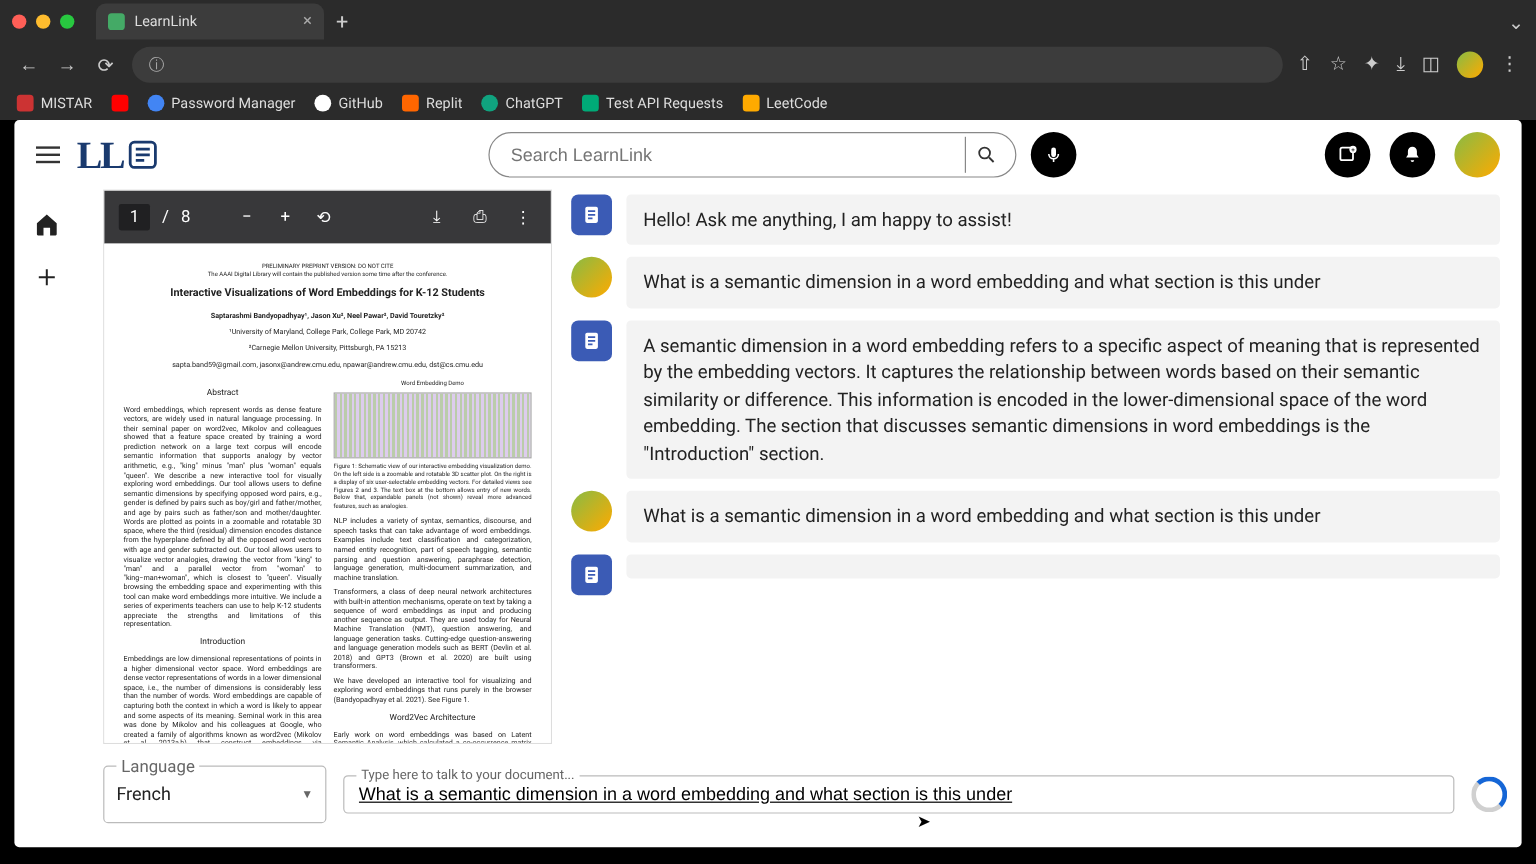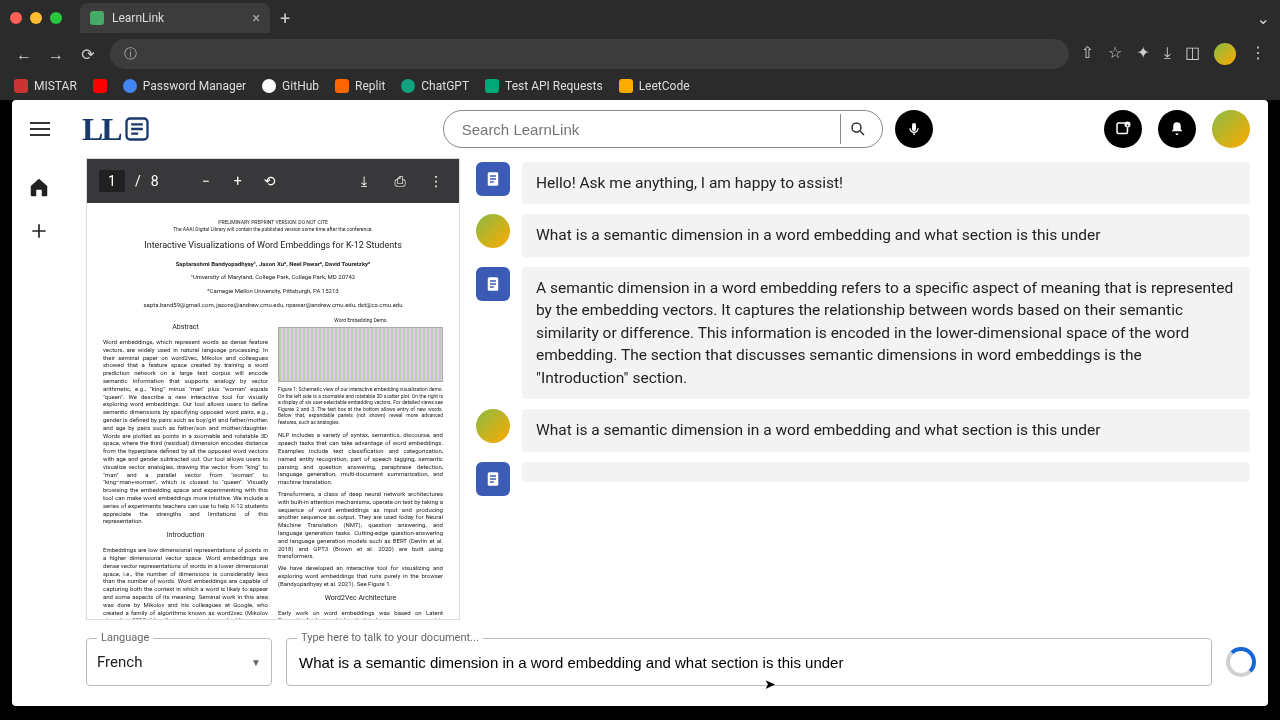--- a/index.html
+++ b/index.html
@@ -24,21 +24,21 @@
   .addr-actions { display:flex; gap:14px; color:#ccc; font-size:16px; }
   .ext-avatar { width:22px; height:22px; border-radius:50%; background:linear-gradient(135deg,#8b4,#fa0); }
 
   .bookmarks { height:28px; display:flex; align-items:center; gap:16px; padding:0 14px; font-size:12px; color:#ddd; }
   .bm { display:flex; align-items:center; gap:6px; }
   .bm-icon { width:14px; height:14px; border-radius:3px; display:inline-block; }
 
   
   .app { background:#fff; position:absolute; top:100px; left:12px; right:12px; bottom:14px; border-radius:4px; overflow:hidden; }
 
-  .app-header { height:58px; display:flex; align-items:center; padding:0 18px; gap:32px; }
+  .app-header { height:58px; display:flex; align-items:center; padding:0 18px; gap:14px; }
   .hamburger { display:flex; flex-direction:column; gap:4px; cursor:pointer; }
   .hamburger span { width:20px; height:2px; background:#333; }
   .logo { font-weight:900; font-size:32px; color:#1a3a6e; letter-spacing:-2px; font-family:Georgia,serif; display:flex; align-items:center; }
   .logo-icon { margin-left:2px; }
 
   .search-wrap { margin-left:260px; display:flex; align-items:center; }
   .search-box { width:440px; height:38px; border:1px solid #888; border-radius:22px; display:flex; align-items:center; padding:0 6px 0 18px; }
   .search-box input { border:none; outline:none; flex:1; font-size:15px; background:transparent; }
   .search-btn-in { width:36px; height:30px; border-left:1px solid #888; display:flex; align-items:center; justify-content:center; }
   .mic-btn { width:38px; height:38px; background:#000; border-radius:50%; display:flex; align-items:center; justify-content:center; margin-left:12px; color:#fff; }
@@ -51,42 +51,42 @@
   .left-rail { position:absolute; top:58px; left:0; width:54px; display:flex; flex-direction:column; align-items:center; gap:18px; padding-top:18px; }
   .rail-btn { font-size:20px; color:#222; cursor:pointer; }
 
   
   .pdf-pane { position:absolute; top:58px; left:74px; width:374px; bottom:86px; background:#fff; border:1px solid #ddd; display:flex; flex-direction:column; }
   .pdf-toolbar { height:44px; background:#38383a; color:#fff; display:flex; align-items:center; padding:0 12px; gap:10px; font-size:14px; }
   .pdf-pg { background:#202022; width:26px; height:22px; text-align:center; border-radius:2px; line-height:22px; }
   .pdf-tb-btn { cursor:pointer; width:22px; text-align:center; }
   .pdf-toolbar-right { margin-left:auto; display:flex; gap:14px; }
   .pdf-page { flex:1; background:#fff; padding:16px; overflow:hidden; font-size:6px; color:#222; line-height:1.3; }
-  .pdf-title { text-align:center; font-weight:normal; font-size:9px; margin:8px 0; }
+  .pdf-title { text-align:center; font-weight:bold; font-size:9px; margin:8px 0; }
   .pdf-sub { text-align:center; font-size:6px; margin-bottom:6px; }
   .pdf-cols { display:flex; gap:10px; margin-top:8px; }
   .pdf-col { flex:1; text-align:justify; }
   .pdf-heading { text-align:center; font-weight:normal; font-size:7px; margin:6px 0; }
   .pdf-fig { height:55px; background:repeating-linear-gradient(90deg,#bca,#bca 2px,#dce 2px,#dce 4px); margin:4px 0; border:1px solid #aaa; }
 
   
   .chat-pane { position:absolute; top:58px; left:458px; right:12px; bottom:86px; overflow:auto; padding:4px 6px; }
   .msg { display:flex; gap:12px; margin-bottom:10px; align-items:flex-start; }
   .msg-icon { width:34px; height:34px; border-radius:6px; flex-shrink:0; display:flex; align-items:center; justify-content:center; }
   .bot-icon { background:#3b5bb5; color:#fff; }
   .user-icon { border-radius:50%; background:linear-gradient(135deg,#8b4,#fa0); }
   .msg-body { background:#f3f3f3; border-radius:4px; padding:10px 14px; font-size:15.5px; color:#222; flex:1; line-height:1.45; }
 
   
   .bottom-row { position:absolute; left:74px; right:12px; bottom:14px; height:60px; display:flex; gap:14px; align-items:center; }
   .lang-box { width:186px; height:48px; border:1px solid #bbb; border-radius:4px; position:relative; padding:4px 10px; display:flex; flex-direction:column; justify-content:center; }
-  .lang-label { position:absolute; top:-8px; left:10px; background:#fff; padding:0 4px; font-size:11px; color:#666;text-align:right; }
+  .lang-label { position:absolute; top:-8px; left:10px; background:#fff; padding:0 4px; font-size:14px; color:#666;text-align:right; }
   .lang-val { font-size:15px; color:#222; }
   .lang-arrow { position:absolute; right:10px; top:18px; font-size:10px; color:#666; }
-  .prompt-box { flex:1; height:48px; border:1px solid #bbb; border-radius:4px; position:relative; display:flex; align-items:center; padding:0 12px; }
+  .prompt-box { flex:1; height:32px; border:1px solid #bbb; border-radius:4px; position:relative; display:flex; align-items:center; padding:0 12px;text-decoration:underline; }
   .prompt-label { position:absolute; top:-8px; left:10px; background:#fff; padding:0 4px; font-size:11px; color:#666; }
   .prompt-box input { border:none; outline:none; width:100%; font-size:15px; }
   .spinner { width:30px; height:30px; border:4px solid #d0d0d0; border-top-color:#1566d6; border-right-color:#1566d6; border-radius:50%; animation:spin 1s linear infinite; }
   @keyframes spin { to { transform:rotate(360deg);} }
 
   .cursor { position:absolute; left:752px; top:576px; font-size:14px; color:#000; pointer-events:none; }
 </style>
 </head>
 <body>
 

